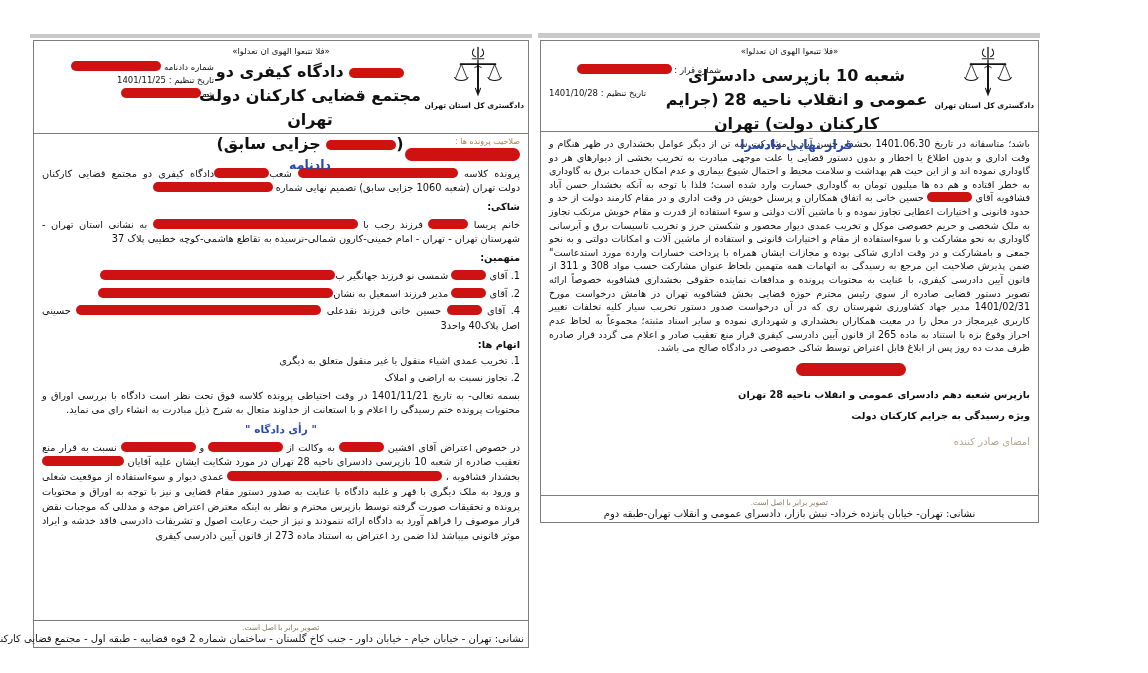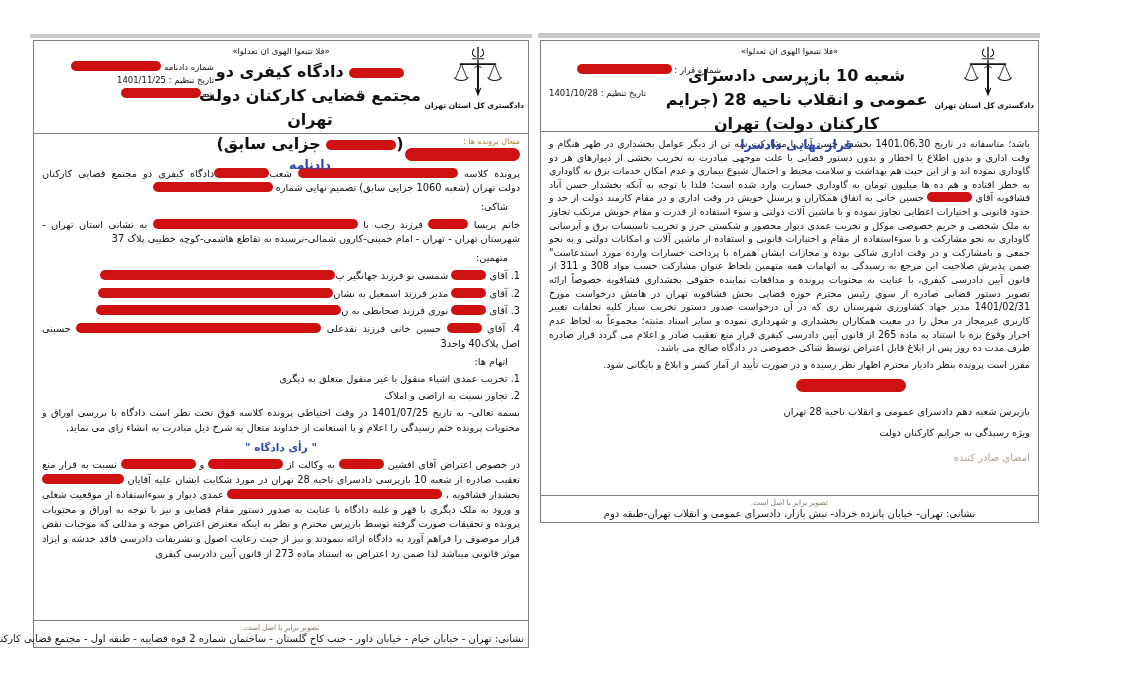--- a/index.html
+++ b/index.html
@@ -28,29 +28,29 @@
   .doc-title{font-weight:bold;font-size:12.5px;color:#2b49a8;margin-top:1px;}
   .header-meta{position:absolute;left:12px;width:168px;font-size:8.5px;direction:rtl;}
   .doc-left .header-meta{top:20px;}
   .doc-right .header-meta{top:23px;}
   .meta-row{margin-bottom:3px;white-space:nowrap;}
   .header-date{position:absolute;left:8px;top:47px;font-size:8.5px;white-space:nowrap;}
   .doc-body{flex:1 1 auto;overflow:hidden;padding:2px 8px 0;text-align:justify;}
   .doc-left .doc-body{font-size:9.8px;line-height:1.5;}
   .doc-right .doc-body{font-size:9.6px;line-height:1.42;}
   .para{margin:3px 0;}
-  .section-label{font-weight:normal;margin:4px 12px 1px;}
+  .section-label{font-weight:bold;margin:4px 0 1px;}
   .file-no{text-align:right;margin-bottom:2px;}
   .file-no-label{font-size:8px;color:#b08040;}
   .charge{margin:2px 0;}
   .verdict-heading{text-align:center;color:#2b49a8;font-weight:bold;font-size:10.5px;margin:4px 0 2px;}
   .redact{display:inline-block;height:10px;background:#ce1111;border-radius:7px;vertical-align:-1px;}
   .tall .redact{height:13px;vertical-align:-2px;}
   .sig-redact-row{text-align:right;padding-left:0;margin:8px 124px 10px 0;}
-  .signer-line{text-align:right;font-size:9.8px;margin:4px 0 0;line-height:1.7;}
+  .signer-line{text-align:right;font-size:9.8px;margin:4px 0 0;line-height:1.7;font-weight:bold;}
   .signature-note{text-align:right;font-size:10px;color:#b5a492;margin-top:10px;}
   .doc-footer{flex:0 0 auto;border-top:1px solid #7d7d7d;text-align:center;padding:2px 4px 3px;}
   .certified{font-size:7.5px;color:#8b7a63;font-family:Liberation Serif, serif;}
   .address{font-size:10px;font-weight:normal;margin-top:1px;white-space:nowrap;}
 </style>
 </head>
 <body>
 
 <div class="scan-edge" style="left:30px;top:34px;width:502px;height:4px;"></div>
 <div class="scan-edge" style="left:538px;top:33px;width:502px;height:5px;"></div>
@@ -84,35 +84,34 @@
       <div class="meta-row">شم<span class="redact" style="width: 80px;"></span></div>
     </div>
     <div class="header-center">
       <div class="court-line"><span class="redact" style="width: 55px;"></span> دادگاه کیفری دو مجتمع قضایی کارکنان دولت تهران</div>
       <div class="court-line">(<span class="redact" style="width: 70px;"></span> جزایی سابق)</div>
       <div class="doc-title">دادنامه</div>
     </div>
   </div>
   <div class="doc-body">
     <div class="file-no tall">
-      <div class="file-no-label">متعال پرونده ها :</div>
+      <div class="file-no-label">صلاحیت پرونده ها :</div>
       <div><span class="redact" style="width: 115px;"></span></div>
     </div>
     <div class="para">پرونده کلاسه <span class="redact" style="width: 160px;"></span> شعب<span class="redact" style="width: 55px;"></span>دادگاه کیفری دو مجتمع قضایی کارکنان دولت تهران (شعبه 1060 جزایی سابق) تصمیم نهایی شماره <span class="redact" style="width: 120px;"></span></div>
     <div class="section-label">شاکی:</div>
     <div class="para">خانم پریسا <span class="redact" style="width: 40px;"></span> فرزند رجب با <span class="redact" style="width: 205px;"></span> به نشانی استان تهران - شهرستان تهران - تهران - امام خمینی-کارون شمالی-نرسیده به تقاطع هاشمی-کوچه خطیبی پلاک 37</div>
     <div class="section-label">متهمین:</div>
     <div class="para">1. آقای <span class="redact" style="width: 35px;"></span> شمسی نو فرزند جهانگیر ب<span class="redact" style="width: 235px;"></span></div>
     <div class="para">2. آقای <span class="redact" style="width: 35px;"></span> مدیر فرزند اسمعیل به نشان<span class="redact" style="width: 235px;"></span></div>
-    <div class="para">3. آقای <span class="redact" style="width: 35px;"></span> نوری فرزند صحابطی به ن<span class="redact" style="width: 245px;"></span></div>
     <div class="para">4. آقای <span class="redact" style="width: 35px;"></span> حسین خانی فرزند نقدعلی <span class="redact" style="width: 245px;"></span> حسینی اصل پلاک40 واحد3</div>
     <div class="section-label">اتهام ها:</div>
     <div class="charge">1. تخریب عمدی اشیاء منقول یا غیر منقول متعلق به دیگری</div>
     <div class="charge">2. تجاوز نسبت به اراضی و املاک</div>
-    <div class="para">بسمه تعالی- به تاریخ 1401/07/25 در وقت احتیاطی پرونده کلاسه فوق تحت نظر است دادگاه با بررسی اوراق و محتویات پرونده ختم رسیدگی را اعلام و با استعانت از خداوند متعال به شرح ذیل مبادرت به انشاء رای می نماید.</div>
+    <div class="para">بسمه تعالی- به تاریخ 1401/11/21 در وقت احتیاطی پرونده کلاسه فوق تحت نظر است دادگاه با بررسی اوراق و محتویات پرونده ختم رسیدگی را اعلام و با استعانت از خداوند متعال به شرح ذیل مبادرت به انشاء رای می نماید.</div>
     <div class="verdict-heading">" رأی دادگاه "</div>
     <div class="para">در خصوص اعتراض آقای افشین <span class="redact" style="width: 45px;"></span> به وکالت از <span class="redact" style="width: 75px;"></span> و <span class="redact" style="width: 75px;"></span> نسبت به قرار منع تعقیب صادره از شعبه 10 بازپرسی دادسرای ناحیه 28 تهران در مورد شکایت ایشان علیه آقایان <span class="redact" style="width: 82px;"></span> بخشدار فشافویه ، <span class="redact" style="width: 215px;"></span> عمدی دیوار و سوءاستفاده از موقعیت شغلی و ورود به ملک دیگری با قهر و غلبه دادگاه با عنایت به صدور دستور مقام قضایی و نیز با توجه به اوراق و محتویات پرونده و تحقیقات صورت گرفته توسط بازپرس محترم و نظر به اینکه معترض اعتراض موجه و مدللی که موجبات نقض قرار موصوف را فراهم آورد به دادگاه ارائه ننمودند و نیز از حیث رعایت اصول و تشریفات دادرسی فاقد خدشه و ایراد موثر قانونی میباشد لذا ضمن رد اعتراض به استناد ماده 273 از قانون آیین دادرسی کیفری</div>
   </div>
   <div class="doc-footer">
     <div class="certified">تصویر برابر با اصل است.</div>
     <div class="address">نشانی: تهران - خیابان خیام - خیابان داور - جنب کاخ گلستان - ساختمان شماره 2 قوه قضاییه - طبقه اول - مجتمع قضایی کارکنان دولت</div>
   </div>
 </div>
 
 <div class="doc doc-right" lang="fa">
@@ -142,21 +141,20 @@
       <div class="meta-row">شماره قرار : <span class="redact" style="width: 95px;"></span></div>
     </div>
     <div class="header-date">تاریخ تنظیم : 1401/10/28</div>
     <div class="header-center">
       <div class="branch-line">شعبه 10 بازپرسی دادسرای عمومی و انقلاب ناحیه 28 (جرایم کارکنان دولت) تهران</div>
       <div class="doc-title">قرار نهایی دادسرا</div>
     </div>
   </div>
   <div class="doc-body">
     <div class="para">باشد؛ متاسفانه در تاریخ 1401.06.30 بخشدار حسن آباد با مشارکت سه تن از دیگر عوامل بخشداری در ظهر هنگام و وقت اداری و بدون اطلاع یا اخطار و بدون دستور قضایی یا علت موجهی مبادرت به تخریب بخشی از دیوارهای هر دو گاوداری نموده اند و از این حیث هم بهداشت و سلامت محیط و احتمال شیوع بیماری و عدم امکان خدمات برق به گاوداری به خطر افتاده و هم ده ها میلیون تومان به گاوداری خسارت وارد شده است؛ فلذا با توجه به آنکه بخشدار حسن آباد فشافویه آقای <span class="redact" style="width: 45px;"></span> حسین خانی به اتفاق همکاران و پرسنل خویش در وقت اداری و در مقام کارمند دولت از حد و حدود قانونی و اختیارات اعطایی تجاوز نموده و با ماشین آلات دولتی و سوء استفاده از قدرت و مقام خویش مرتکب تجاوز به ملک شخصی و حریم خصوصی موکل و تخریب عمدی دیوار محصور و شکستن حرز و تخریب تاسیسات برق و آبرسانی گاوداری به نحو مشارکت و با سوءاستفاده از مقام و اختیارات قانونی و استفاده از ماشین آلات و امکانات دولتی و به نحو جمعی و بامشارکت و در وقت اداری شاکی بوده و مجازات ایشان همراه با پرداخت خسارات وارده مورد استدعاست" ضمن پذیرش صلاحیت این مرجع به رسیدگی به اتهامات همه متهمین بلحاظ عنوان مشارکت حسب مواد 308 و 311 از قانون آیین دادرسی کیفری، با عنایت به محتویات پرونده و مدافعات نماینده حقوقی بخشداری فشافویه خصوصاً ارائه تصویر دستور قضایی صادره از سوی رئیس محترم حوزه قضایی بخش فشافویه تهران در هامش درخواست مورخ 1401/02/31 مدیر جهاد کشاورزی شهرستان ری که در آن درخواست صدور دستور تخریب سیار کلیه تخلفات تغییر کاربری غیرمجاز در محل را در معیت همکاران بخشداری و شهرداری نموده و سایر اسناد مثبته؛ مجموعاً به لحاظ عدم احراز وقوع بزه با استناد به ماده 265 از قانون آیین دادرسی کیفری قرار منع تعقیب صادر و اعلام می گردد قرار صادره ظرف مدت ده روز پس از ابلاغ قابل اعتراض توسط شاکی خصوصی در دادگاه صالح می باشد.</div>
-    <div class="para">مقرر است پرونده بنظر دادیار محترم اظهار نظر رسیده و در صورت تأیید از آمار کسر و ابلاغ و بایگانی شود.</div>
     <div class="sig-redact-row tall"><span class="redact" style="width: 110px;"></span></div>
     <div class="signer-line">بازپرس شعبه دهم دادسرای عمومی و انقلاب ناحیه 28 تهران</div>
     <div class="signer-line">ویژه رسیدگی به جرایم کارکنان دولت</div>
     <div class="signature-note">امضای صادر کننده</div>
   </div>
   <div class="doc-footer">
     <div class="certified">تصویر برابر با اصل است.</div>
     <div class="address">نشانی: تهران- خیابان پانزده خرداد- نبش بازار، دادسرای عمومی و انقلاب تهران-طبقه دوم</div>
   </div>
 </div>

